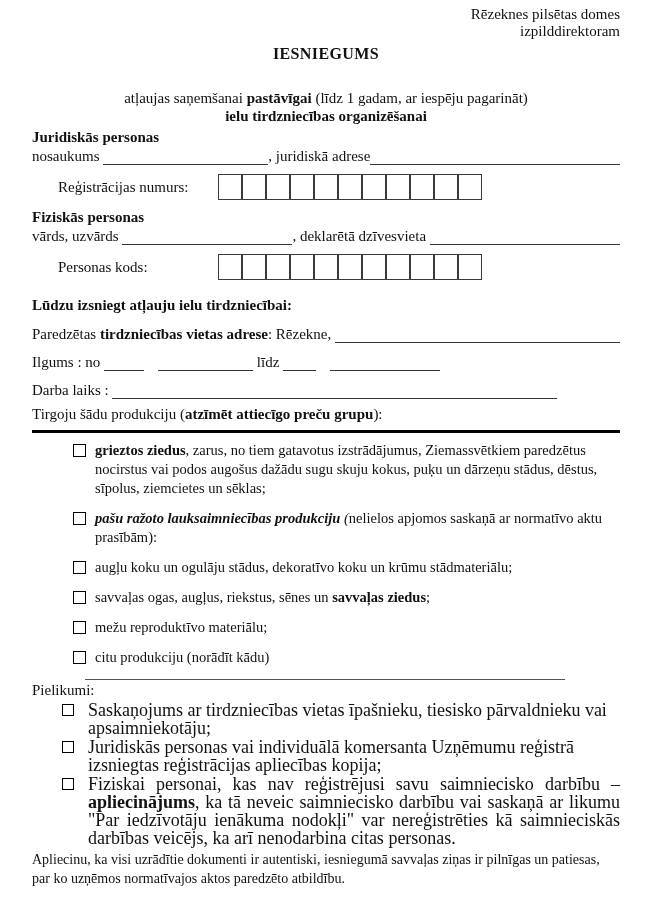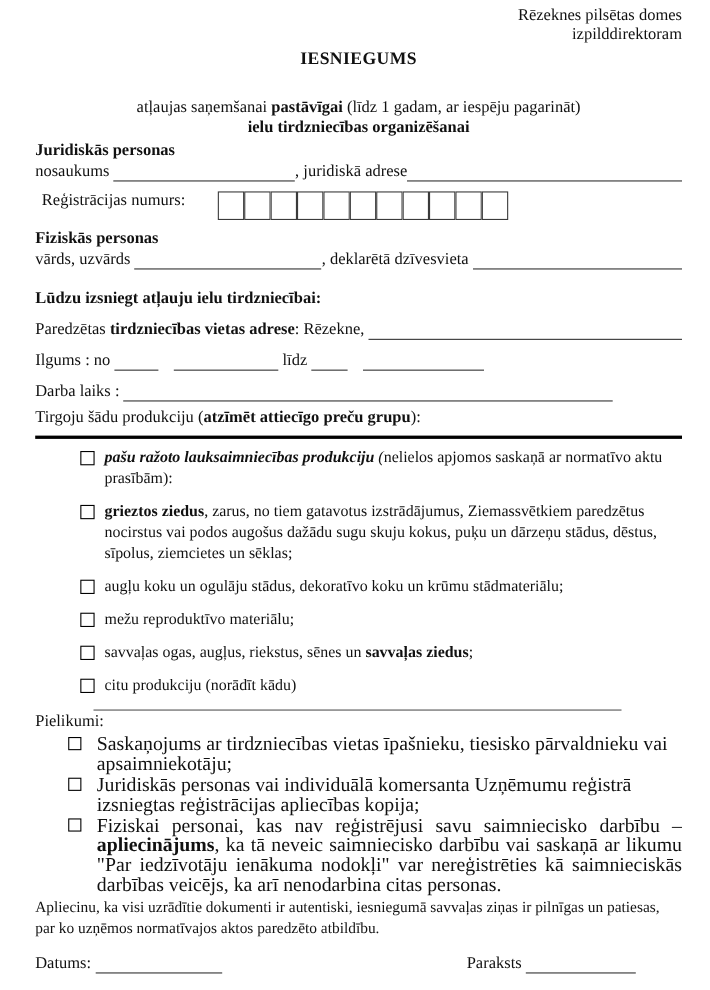--- a/index.html
+++ b/index.html
@@ -21,21 +21,21 @@
   .req-heading { font-weight: bold; margin-top: 16px; line-height: 18px; }
 
   .fieldline { display: flex; align-items: flex-end; line-height: 19px; margin-top: 1px; white-space: pre; }
   .blank { border-bottom: 1px solid #333; height: 16px; margin-bottom: 1px; flex: none; }
   .grow { flex: 1; }
   .w170 { width: 170px; } .w165 { width: 165px; }
   .w40 { width: 40px; } .w95 { width: 95px; } .w33 { width: 33px; } .w110 { width: 110px; }
   .w445 { width: 445px; } .w115 { width: 115px; } .w100 { width: 100px; }
   .gap14 { width: 14px; flex: none; }
 
-  .boxrow { display: flex; align-items: flex-start; margin-top: 8px; }
+  .boxrow { display: flex; align-items: center; margin-top: 8px; margin-left: 20px; }
   .boxlbl { width: 166px; padding-left: 6px; flex: none; }
   .cellgrid { display: flex; }
   .cell { width: 24px; height: 26px; border: 1px solid #3a3a3a; background: #fff; flex: none; }
 
   .addrline { margin-top: 11px; }
   .durline, .hoursline { margin-top: 9px; }
   .tirgline { margin-top: 5px; line-height: 18px; }
 
   .rule-thick { border: none; border-top: 3px solid #000; margin-top: 7px; width: 100%; }
 
@@ -97,20 +97,36 @@
         <span class="cell"></span>
       </span>
   </div>
 
   <div class="sec-heading np">Fiziskās personas</div>
   <div class="fieldline">
     <span>vārds, uzvārds </span>
     <span class="blank w170"></span>
     <span>, deklarētā dzīvesvieta </span>
     <span class="blank grow"></span>
+  </div>
+  <div class="boxrow">
+    <span class="boxlbl">Personas kods:</span>
+    <span class="cellgrid">
+        <span class="cell"></span>
+        <span class="cell"></span>
+        <span class="cell"></span>
+        <span class="cell"></span>
+        <span class="cell"></span>
+        <span class="cell"></span>
+        <span class="cell"></span>
+        <span class="cell"></span>
+        <span class="cell"></span>
+        <span class="cell"></span>
+        <span class="cell"></span>
+      </span>
   </div>
 
   <div class="req-heading">Lūdzu izsniegt atļauju ielu tirdzniecībai:</div>
 
   <div class="fieldline addrline">
     <span>Paredzētas </span>
     <span class="b">tirdzniecības vietas adrese</span>
     <span>: Rēzekne, </span>
     <span class="blank grow"></span>
   </div>
@@ -131,37 +147,37 @@
     <span class="blank w445"></span>
   </div>
 
   <div class="tirgline"><span>Tirgoju šādu produkciju (</span><span class="b">atzīmēt attiecīgo preču grupu</span><span>):</span></div>
 
   <hr class="rule-thick">
 
   <div class="products">
     <div class="chk-item">
       <span class="chk"></span>
+      <span class="chk-text"><span class="b">grieztos ziedus</span><span>, zarus, no tiem gatavotus izstrādājumus, Ziemassvētkiem paredzētus nocirstus vai podos augošus dažādu sugu skuju kokus, puķu un dārzeņu stādus, dēstus, sīpolus, ziemcietes un sēklas;</span></span>
+    </div>
+    <div class="chk-item">
+      <span class="chk"></span>
       <span class="chk-text"><span class="bi">pašu ražoto lauksaimniecības produkciju </span><span class="i">(</span><span>nelielos apjomos saskaņā ar normatīvo aktu prasībām):</span></span>
     </div>
     <div class="chk-item">
       <span class="chk"></span>
-      <span class="chk-text"><span class="b">grieztos ziedus</span><span>, zarus, no tiem gatavotus izstrādājumus, Ziemassvētkiem paredzētus nocirstus vai podos augošus dažādu sugu skuju kokus, puķu un dārzeņu stādus, dēstus, sīpolus, ziemcietes un sēklas;</span></span>
-    </div>
-    <div class="chk-item">
-      <span class="chk"></span>
       <span class="chk-text"><span>augļu koku un ogulāju stādus, dekoratīvo koku un krūmu stādmateriālu;</span></span>
     </div>
     <div class="chk-item">
       <span class="chk"></span>
+      <span class="chk-text"><span>savvaļas ogas, augļus, riekstus, sēnes un </span><span class="b">savvaļas ziedus</span><span>;</span></span>
+    </div>
+    <div class="chk-item">
+      <span class="chk"></span>
       <span class="chk-text"><span>mežu reproduktīvo materiālu;</span></span>
-    </div>
-    <div class="chk-item">
-      <span class="chk"></span>
-      <span class="chk-text"><span>savvaļas ogas, augļus, riekstus, sēnes un </span><span class="b">savvaļas ziedus</span><span>;</span></span>
     </div>
     <div class="chk-item">
       <span class="chk"></span>
       <span class="chk-text"><span>citu produkciju (norādīt kādu)</span></span>
     </div>
   </div>
 
   <div class="thinline"></div>
 
   <div class="attach-heading">Pielikumi:</div>

